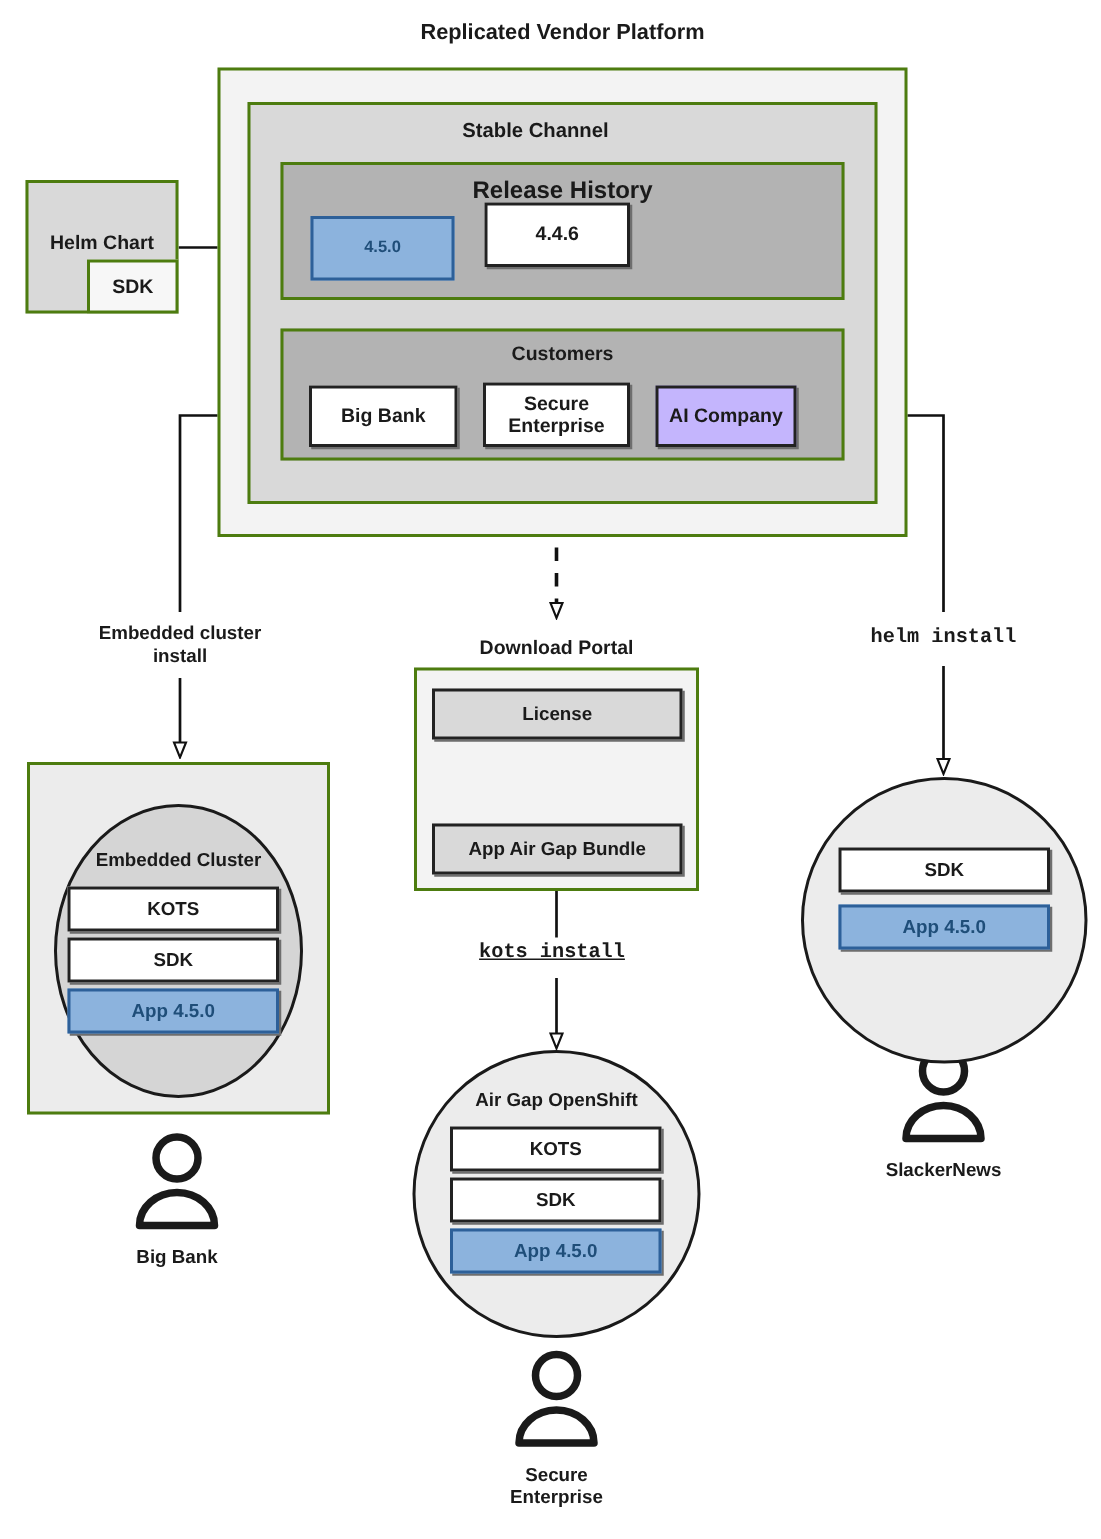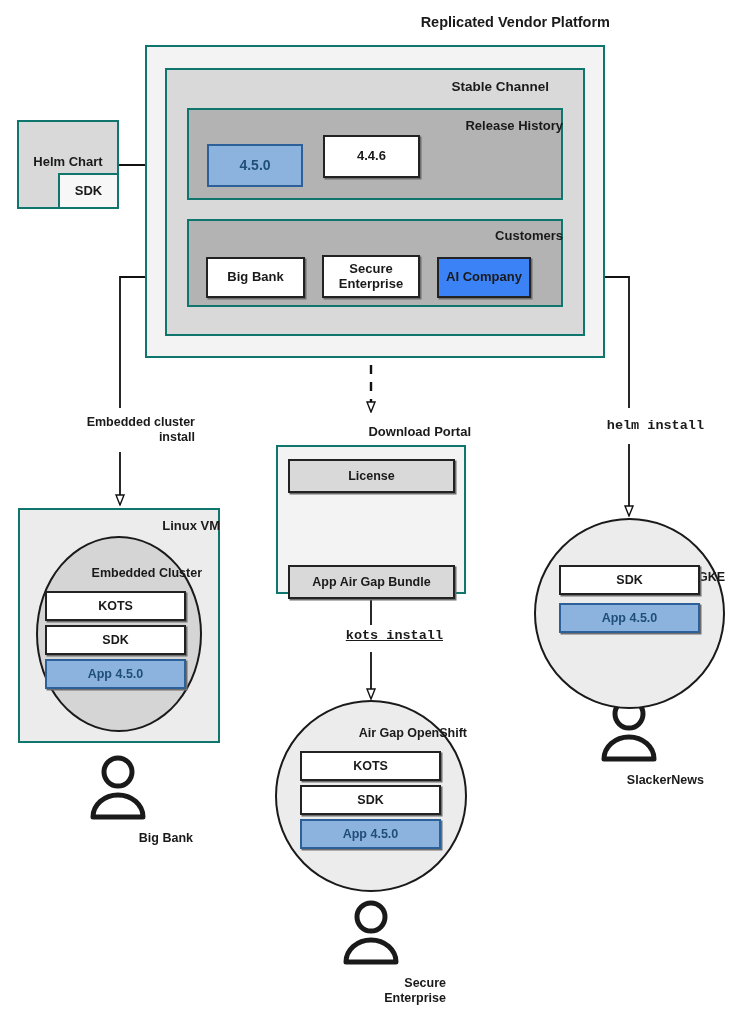--- a/index.html
+++ b/index.html
@@ -30,33 +30,33 @@
     position: absolute;
     box-sizing: border-box;
     display: flex;
     align-items: center;
     justify-content: center;
     text-align: center;
     font-weight: bold;
     line-height: 1.15;
   }
   .box {
-    border: 2px solid #0f766e;
+    border: 2px solid #4d7c0f;
   }
   .shadowbox {
     border: 2px solid #222222;
     box-shadow: 1.5px 1.5px 0 0 #6e6e6e;
   }
   .circle {
     border-radius: 50%;
   }
   .lbl {
     position: absolute;
     font-weight: bold;
-    text-align: right;
+    text-align: center;
     line-height: 1.2;
   }
   .mono {
     font-family: "Liberation Mono", monospace;
     font-weight: bold;
   }
 </style>
 </head>
 <body>
 
@@ -110,72 +110,71 @@
   </svg>
 
   <div class="lbl" style="left:140px; top:14px; width:470px; font-size:14.5px;">Replicated Vendor Platform</div>
 
   <div class="node box" style="left:145px; top:45px; width:460px; height:313px; background:#f3f3f3;"></div>
 
   <div class="node box" style="left:165px; top:68px; width:420px; height:268px; background:#d9d9d9;"></div>
   <div class="lbl" style="left:165px; top:79px; width:384px; font-size:13.5px;">Stable Channel</div>
 
   <div class="node box" style="left:187px; top:108px; width:376px; height:92px; background:#b3b3b3;"></div>
-  <div class="lbl" style="left:187px; top:118px; width:376px; font-size:13px;">Release History</div>
+  <div class="lbl" style="left:187px; top:118px; width:376px; font-size:16px;">Release History</div>
 
   <div class="node box" style="left:207px; top:144px; width:96px; height:43px; background:#8cb3dd;
-              border-color:#2d6099; color:#1f4e79; font-size:14px;">4.5.0</div>
+              border-color:#2d6099; color:#1f4e79; font-size:11px;">4.5.0</div>
 
   <div class="node shadowbox" style="left:323px; top:135px; width:97px; height:43px; background:#ffffff; font-size:13px;">4.4.6</div>
 
   <div class="node box" style="left:187px; top:219px; width:376px; height:88px; background:#b3b3b3;"></div>
   <div class="lbl" style="left:187px; top:228px; width:376px; font-size:13px;">Customers</div>
 
   <div class="node shadowbox" style="left:206px; top:257px; width:99px; height:41px; background:#ffffff; font-size:13px;">Big Bank</div>
 
   <div class="node shadowbox" style="left:322px; top:255px; width:98px; height:43px; background:#ffffff; font-size:13px;
               flex-direction:column;">
     <span>Secure</span>
     <span>Enterprise</span>
   </div>
 
-  <div class="node shadowbox" style="left:437px; top:257px; width:94px; height:41px; background:#3b82f6; font-size:13px;">AI Company</div>
+  <div class="node shadowbox" style="left:437px; top:257px; width:94px; height:41px; background:#c4b5fd; font-size:13px;">AI Company</div>
 
   <div class="node box" style="left:17px; top:120px; width:102px; height:89px; background:#d9d9d9;
               font-size:13px; align-items:flex-start; padding-top:33px;">Helm Chart</div>
   <div class="node box" style="left:58px; top:173px; width:61px; height:36px; background:#f7f7f7; font-size:13px;">SDK</div>
 
   <div class="lbl" style="left:45px; top:415px; width:150px; font-size:12.5px;">
     <div>Embedded cluster</div>
     <div>install</div>
   </div>
 
   <div class="lbl mono" style="left:554px; top:418px; width:150px; font-size:13.5px;">helm install</div>
 
   <div class="lbl mono" style="left:293px; top:628px; width:150px; font-size:13.5px;text-decoration:underline;">kots install</div>
 
   <div class="node box" style="left:18px; top:508px; width:202px; height:235px; background:#ececec;"></div>
-  <div class="lbl" style="left:18px; top:518px; width:202px; font-size:13px;">Linux VM</div>
 
   <div class="node circle" style="left:36px; top:536px; width:166px; height:196px; background:#d5d5d5;
               border:2.5px solid #1a1a1a;"></div>
   <div class="lbl" style="left:36px; top:566px; width:166px; font-size:12.5px;">Embedded Cluster</div>
 
   <div class="node shadowbox" style="left:45px; top:591px; width:141px; height:30px; background:#ffffff; font-size:12.5px;">KOTS</div>
   <div class="node shadowbox" style="left:45px; top:625px; width:141px; height:30px; background:#ffffff; font-size:12.5px;">SDK</div>
   <div class="node shadowbox" style="left:45px; top:659px; width:141px; height:30px; background:#8cb3dd;
               border-color:#2d6099; color:#1f4e79; font-size:12.5px;">App 4.5.0</div>
 
   <div class="lbl" style="left:43px; top:831px; width:150px; font-size:12.5px;">Big Bank</div>
 
   <div class="lbl" style="left:271px; top:424px; width:200px; font-size:13px;">Download Portal</div>
   <div class="node box" style="left:276px; top:445px; width:190px; height:149px; background:#f3f3f3;"></div>
 
   <div class="node shadowbox" style="left:288px; top:459px; width:167px; height:34px; background:#d9d9d9; font-size:12.5px;">License</div>
-  <div class="node shadowbox" style="left:288px; top:549px; width:167px; height:34px; background:#d9d9d9; font-size:12.5px;margin-top:16px;">App Air Gap Bundle</div>
+  <div class="node shadowbox" style="left:288px; top:549px; width:167px; height:34px; background:#d9d9d9; font-size:12.5px;">App Air Gap Bundle</div>
 
   <div class="node circle" style="left:275px; top:700px; width:192px; height:192px; background:#ececec;
               border:2.5px solid #1a1a1a;"></div>
   <div class="lbl" style="left:275px; top:726px; width:192px; font-size:12.5px;">Air Gap OpenShift</div>
 
   <div class="node shadowbox" style="left:300px; top:751px; width:141px; height:30px; background:#ffffff; font-size:12.5px;">KOTS</div>
   <div class="node shadowbox" style="left:300px; top:785px; width:141px; height:30px; background:#ffffff; font-size:12.5px;">SDK</div>
   <div class="node shadowbox" style="left:300px; top:819px; width:141px; height:30px; background:#8cb3dd;
               border-color:#2d6099; color:#1f4e79; font-size:12.5px;">App 4.5.0</div>
 

